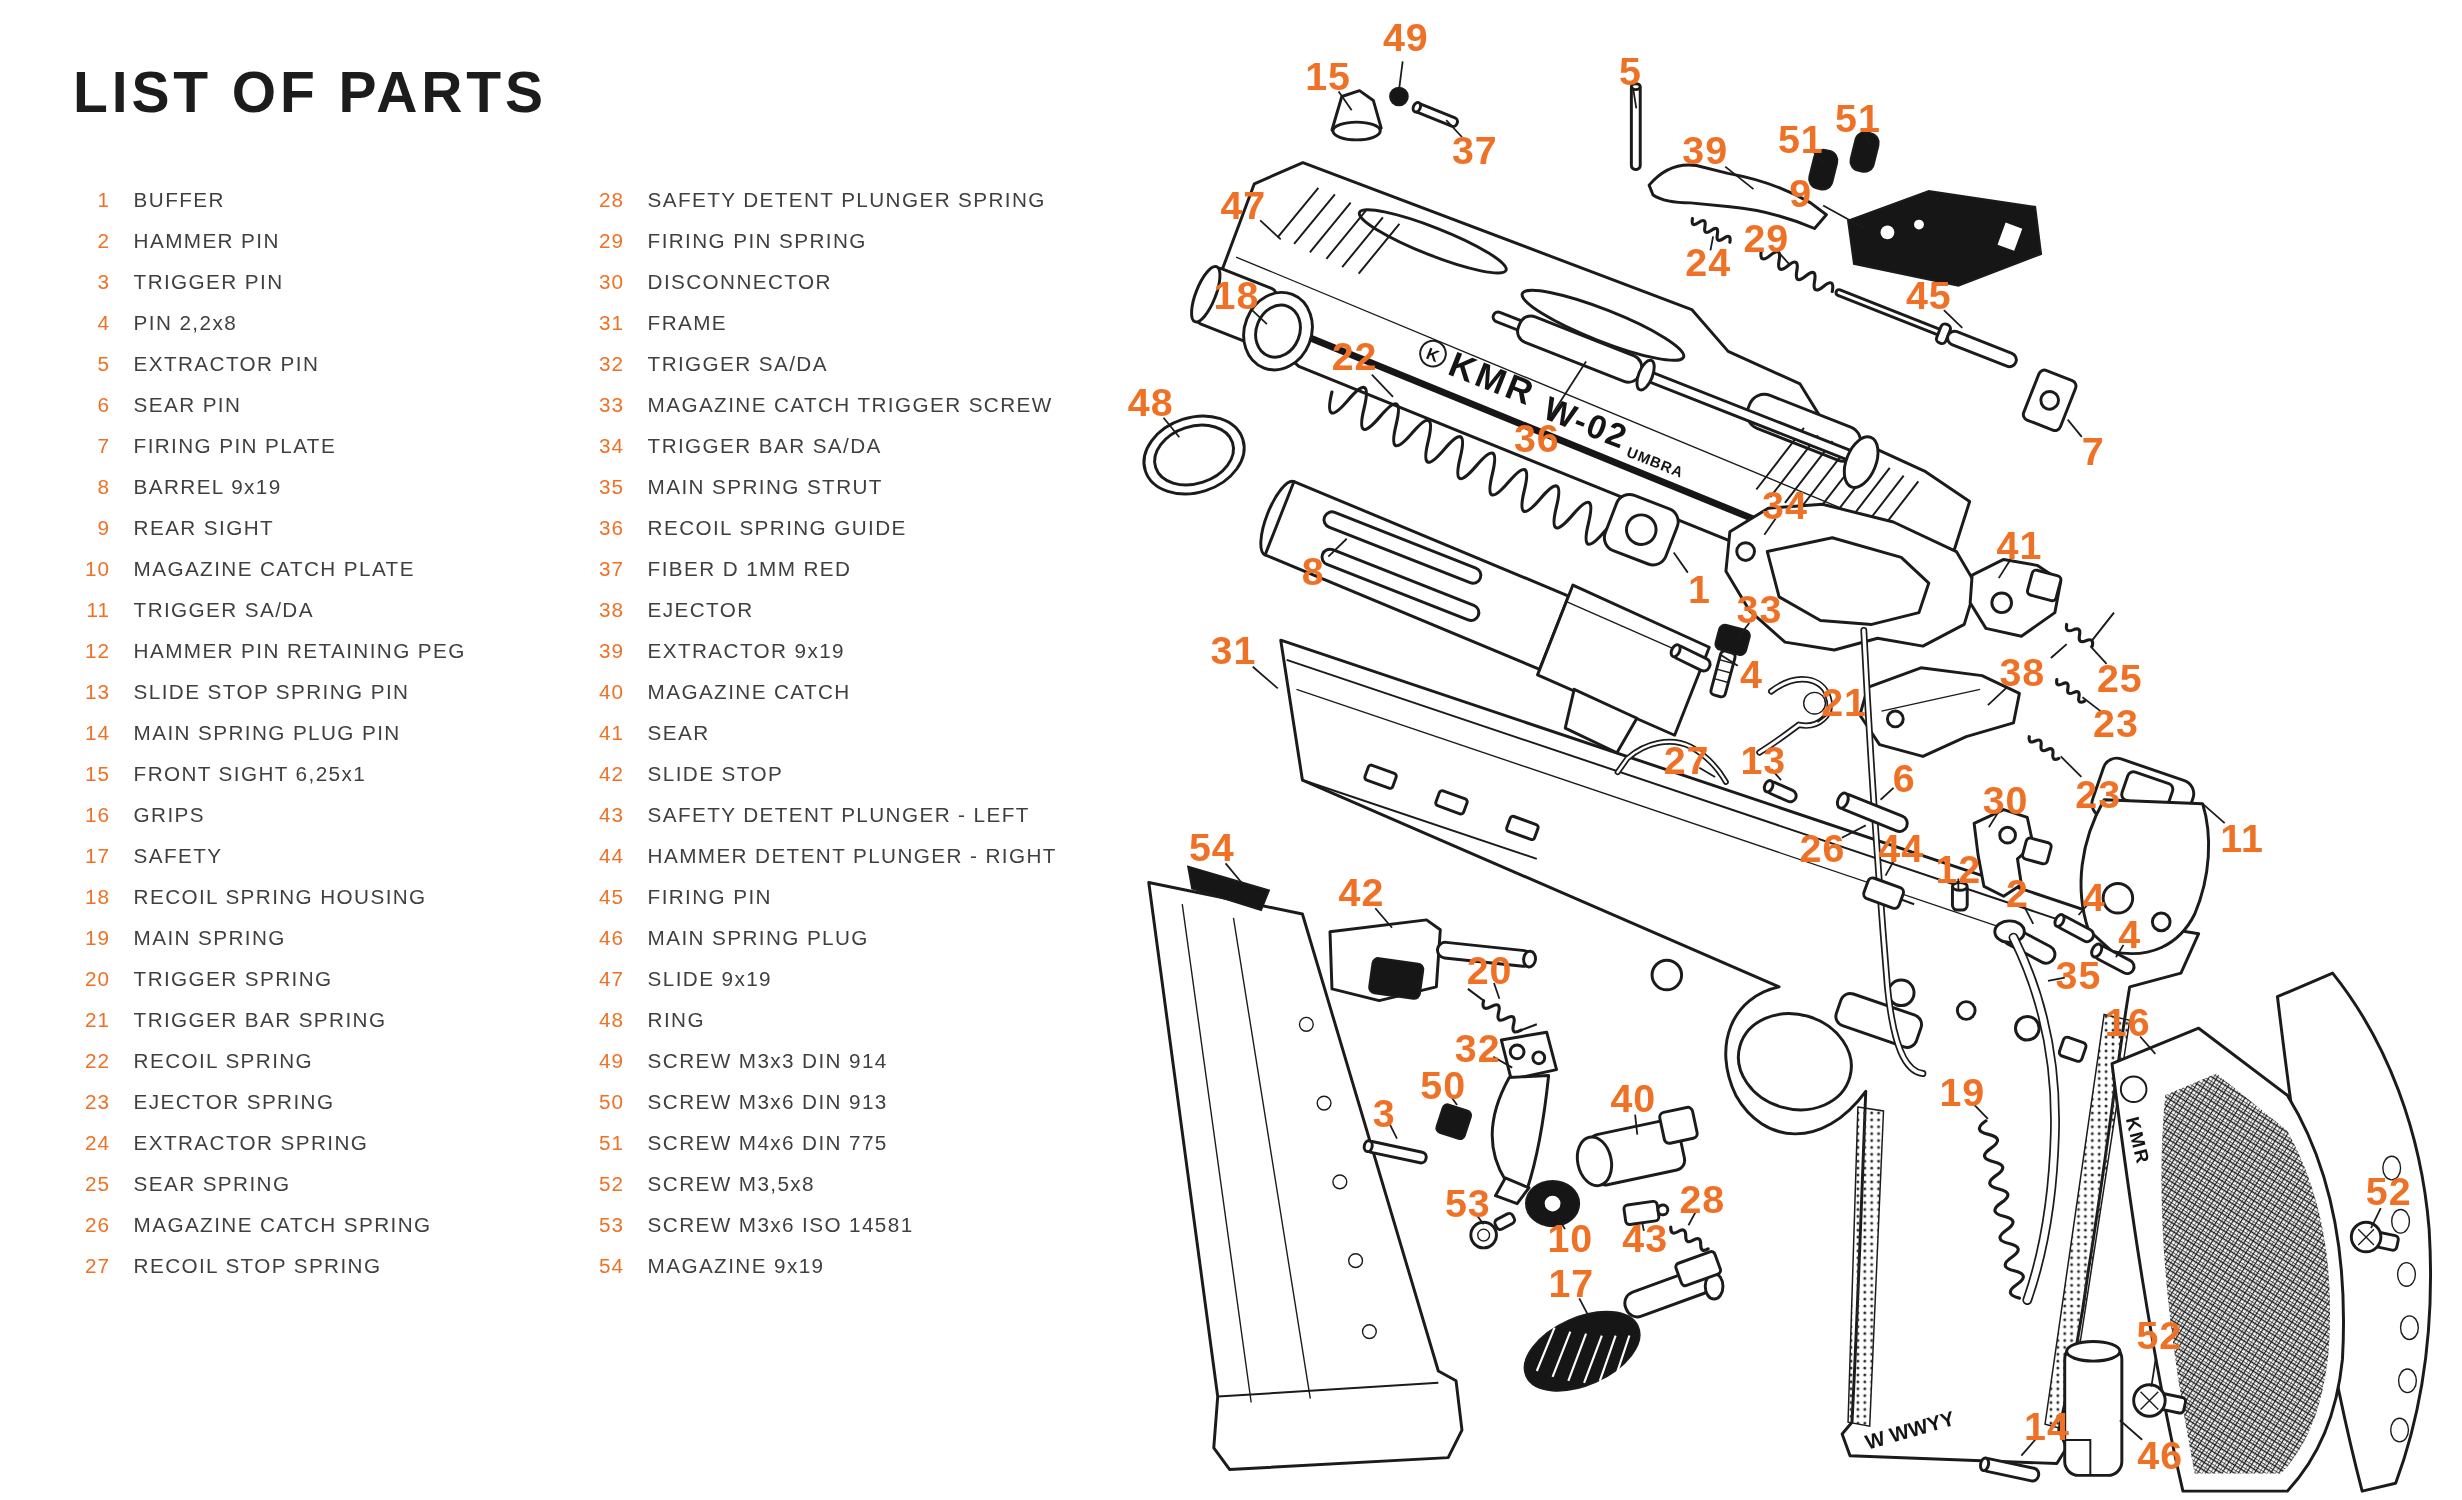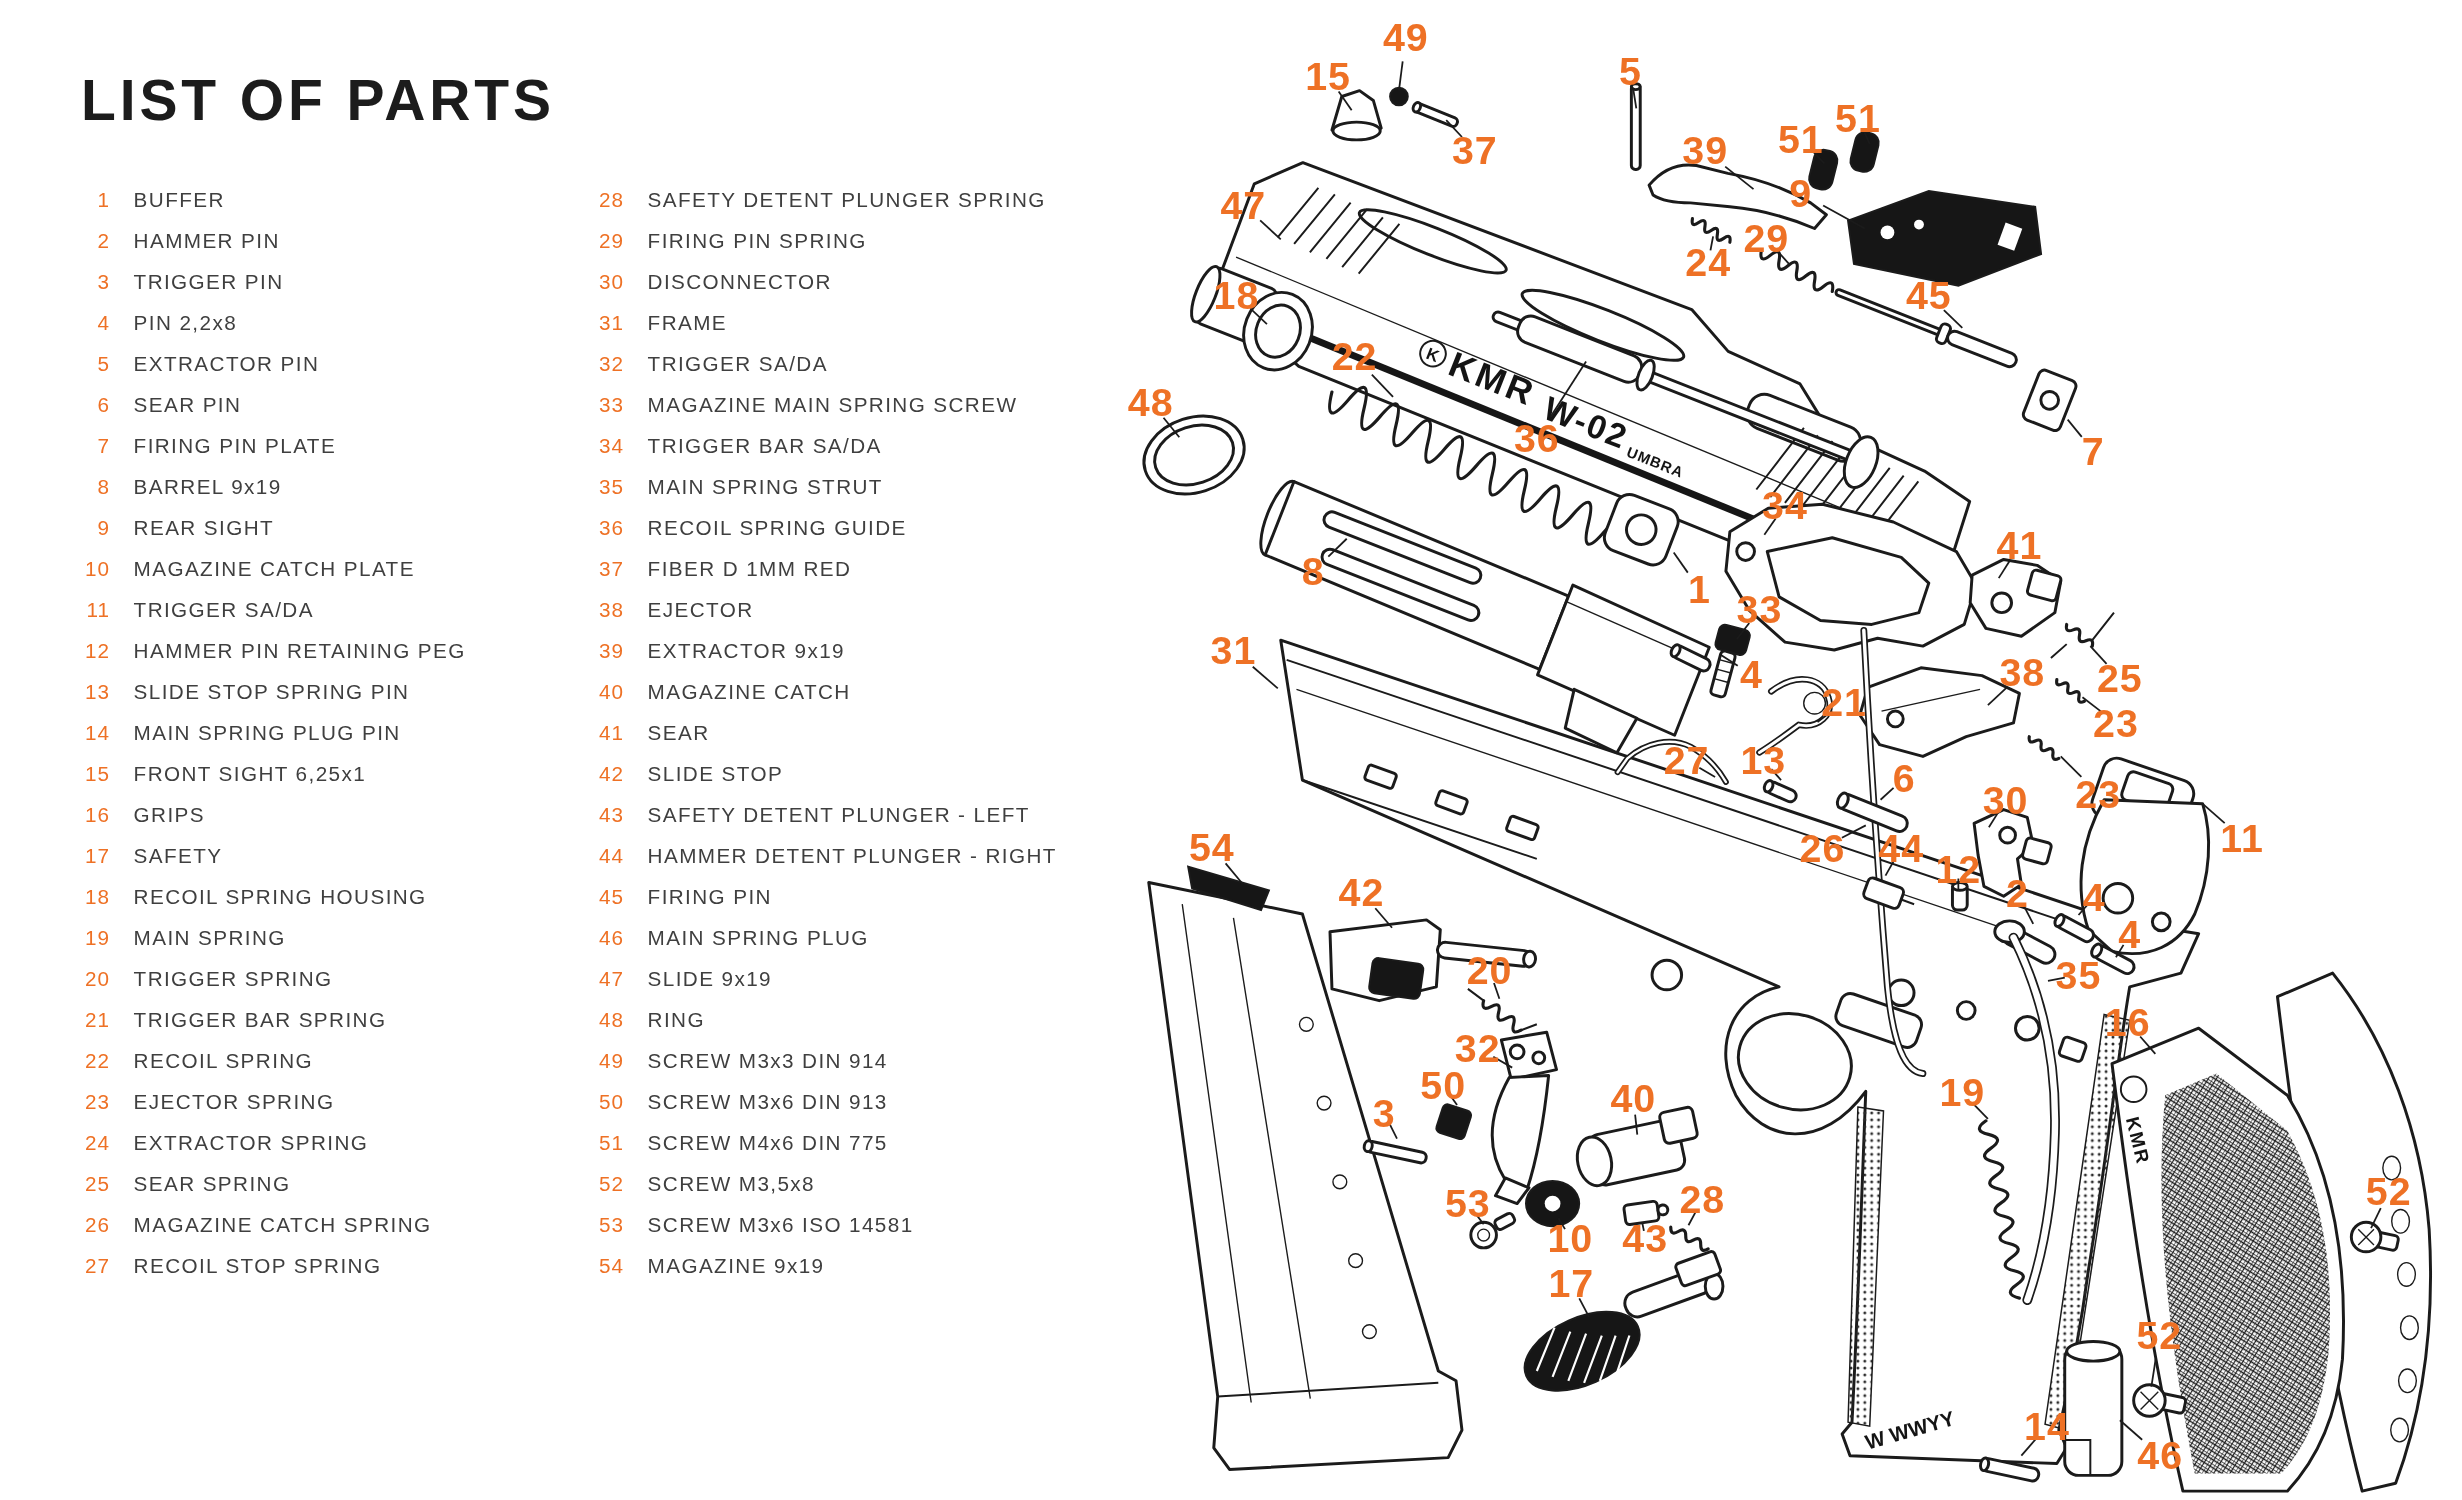--- a/index.html
+++ b/index.html
@@ -7,21 +7,21 @@
     --ink:#1b1b1b;
     --listtext:#3f3f3f;
     --bg:#ffffff;
   }
   html,body{margin:0;padding:0;background:#888;}
   .canvas{
     position:relative;width:2463px;height:1500px;background:var(--bg);
     overflow:hidden;font-family:"Liberation Sans",sans-serif;
   }
   .page-title{
-    position:absolute;left:69px;top:55px;margin:12px;
+    position:absolute;left:69px;top:55px;margin:4px;
     font-size:57px;font-weight:700;letter-spacing:3.9px;color:#1c1c1c;
     font-family:"Liberation Sans",sans-serif;
   }
   .list-col{position:absolute;top:179px;}
   #col1{left:69px;width:463px;}
   #col2{left:583px;width:493px;}
   .row{display:flex;align-items:center;height:41px;}
   .row .num{
     width:41px;text-align:right;margin-right:23.6px;flex:0 0 41px;
     color:var(--accent);font-size:20.7px;letter-spacing:1px;
@@ -175,21 +175,21 @@
       <div class="row">
         <span class="num">31</span>
         <span class="lbl">FRAME</span>
       </div>
       <div class="row">
         <span class="num">32</span>
         <span class="lbl">TRIGGER SA/DA</span>
       </div>
       <div class="row">
         <span class="num">33</span>
-        <span class="lbl">MAGAZINE MAIN SPRING SCREW</span>
+        <span class="lbl">MAGAZINE CATCH TRIGGER SCREW</span>
       </div>
       <div class="row">
         <span class="num">34</span>
         <span class="lbl">TRIGGER BAR SA/DA</span>
       </div>
       <div class="row">
         <span class="num">35</span>
         <span class="lbl">MAIN SPRING STRUT</span>
       </div>
       <div class="row">

